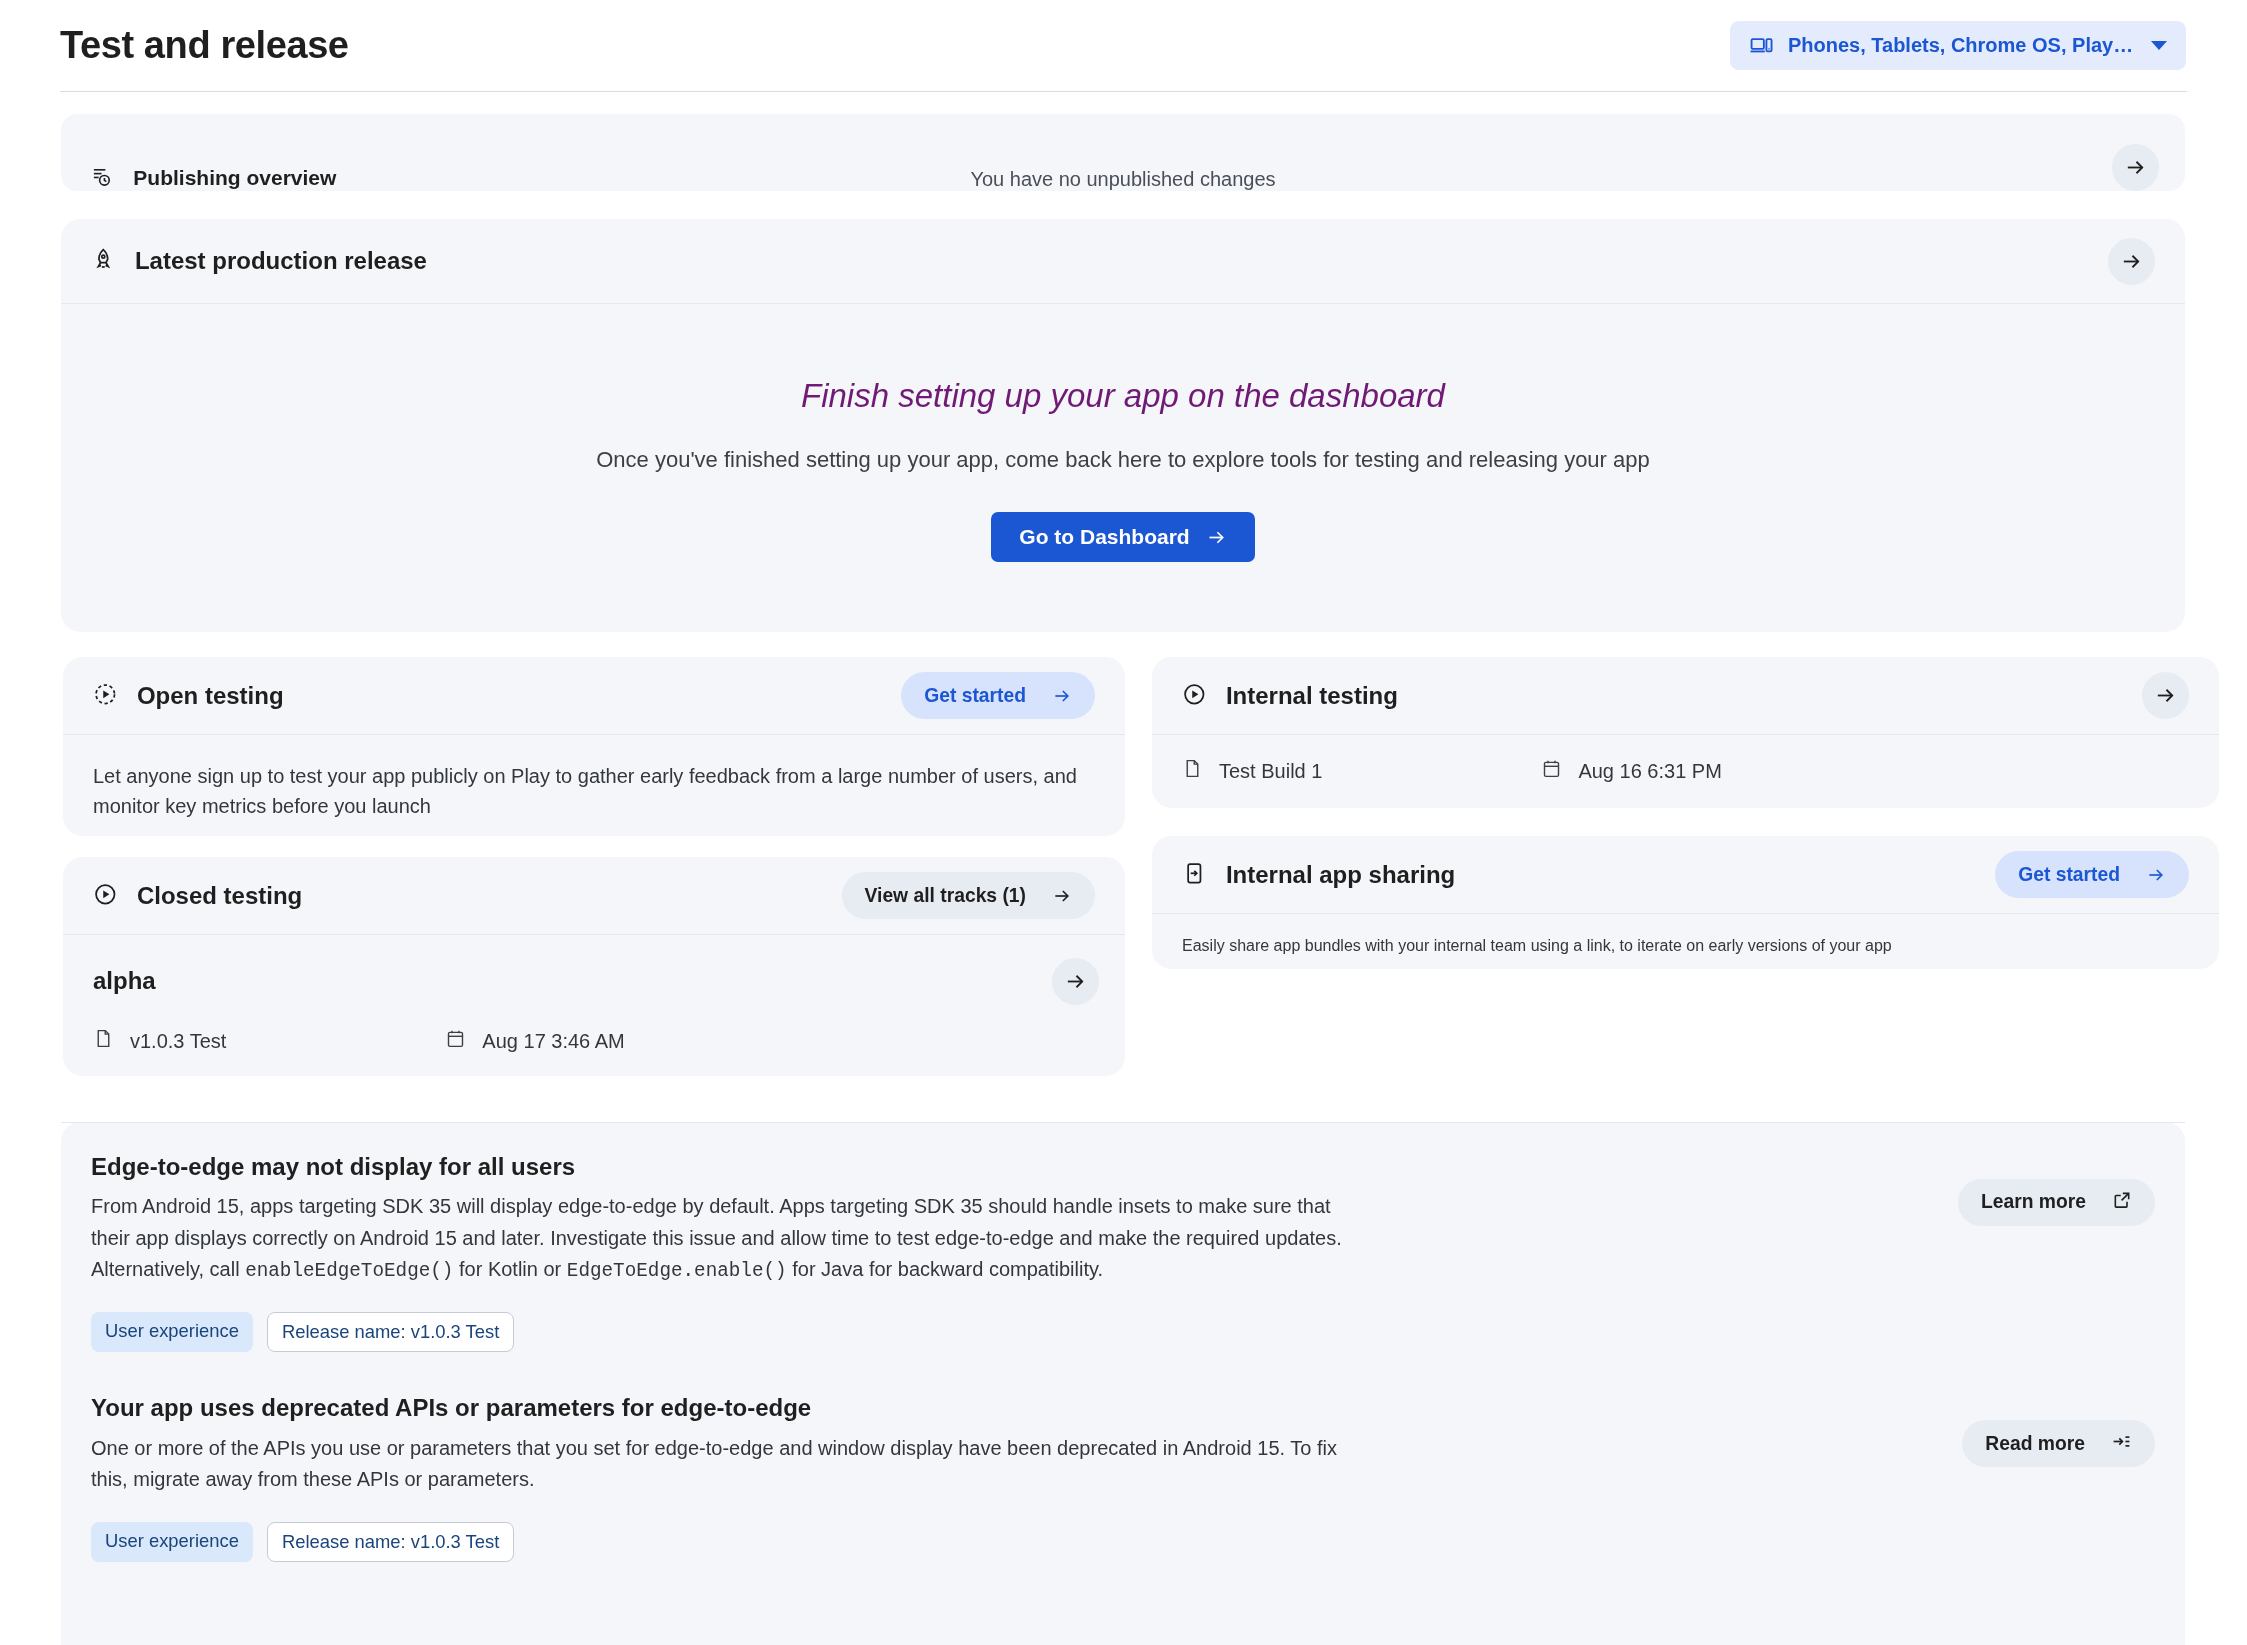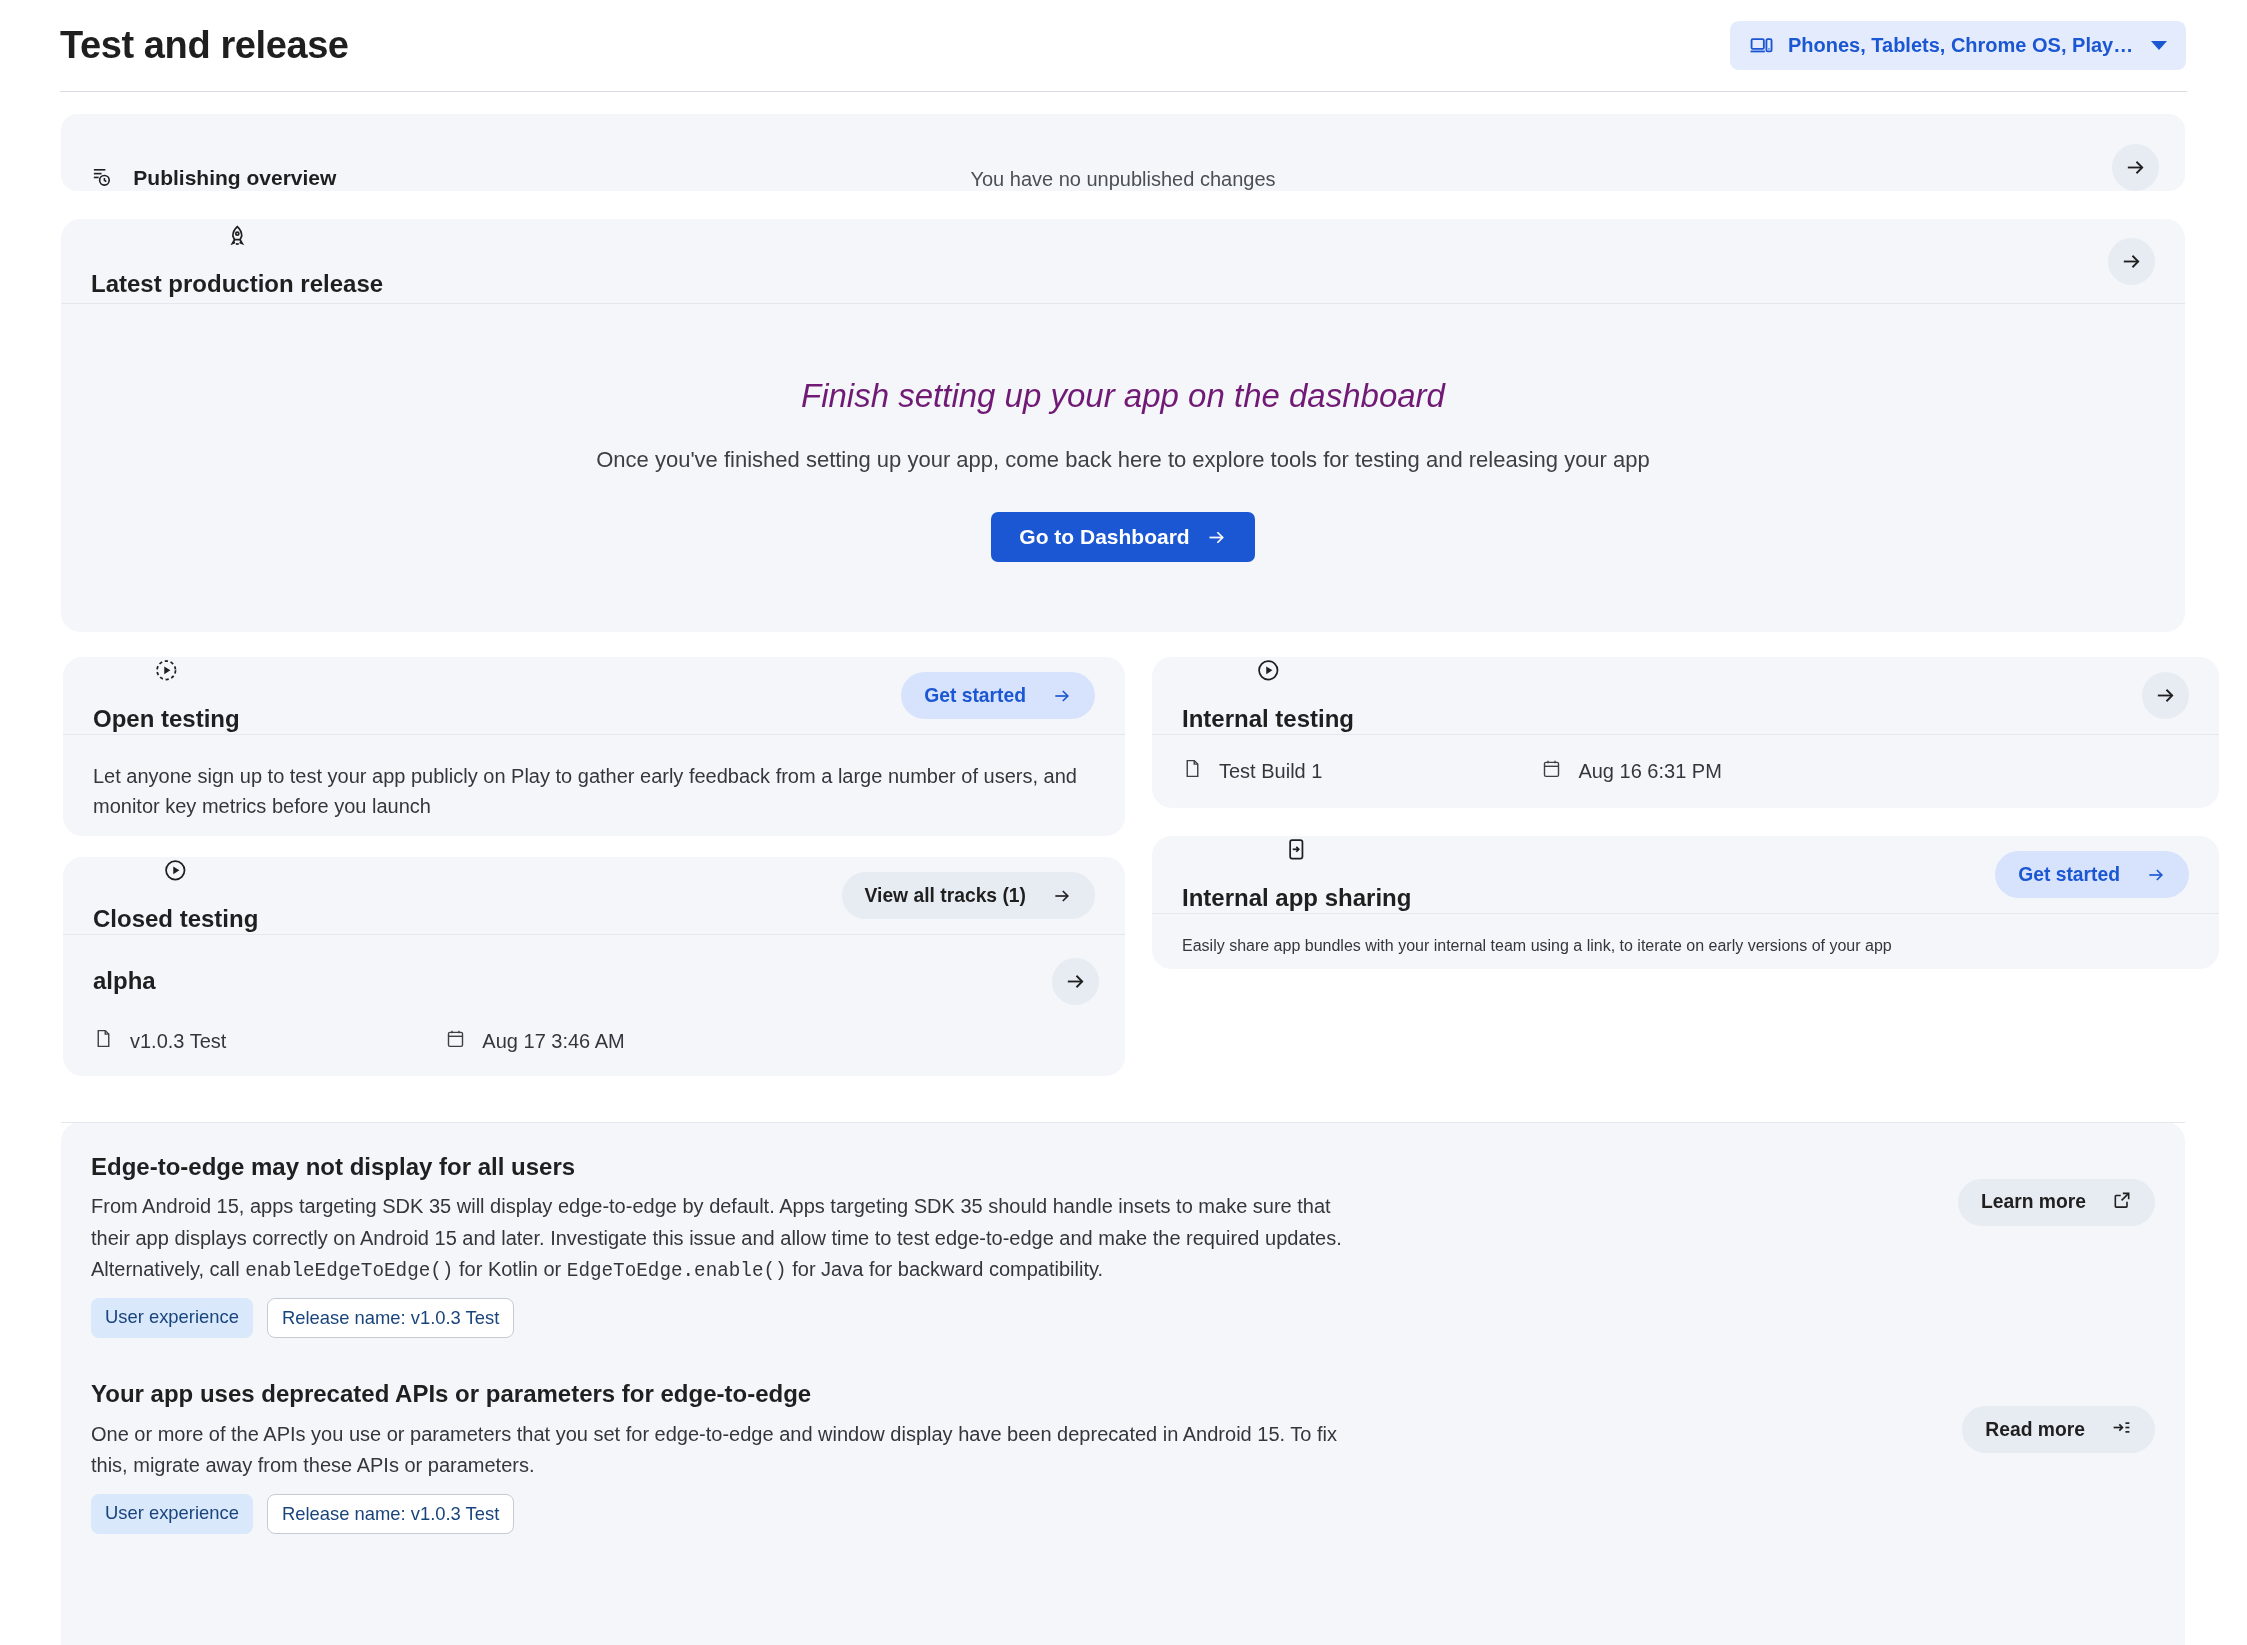--- a/index.html
+++ b/index.html
@@ -58,21 +58,21 @@
     border-radius: 19.3px;
   }
   .card-head {
     display: flex;
     align-items: center;
     justify-content: space-between;
     padding: 0 30px 0 30px;
     height: 77px;
   }
   .card-head-left {
-    display: flex; align-items: center; gap: 19.3px; flex-direction: column;
+    display: flex; align-items: center; gap: 19.3px;
   }
   .card-title {
     font-size: 24px; font-weight: 700; color: #1f1f1f;
   }
   .hsep { height: 0.9px; background: #e4e8ee; }
 
   .round-btn {
     width: 47px; height: 47px; border-radius: 50%;
     background: #e7ebf2;
     display: flex; align-items: center; justify-content: center;
@@ -182,21 +182,21 @@
   .ri-text { flex: 1; max-width: 1255px; }
   .ri-title { font-size: 24px; font-weight: 700; color: #1f1f1f; }
   .ri-desc {
     margin-top: 10.5px;
     font-size: 20px; line-height: 1.57; color: #33373d;
   }
   code {
     font-family: "Liberation Mono", monospace;
     font-size: 19.3px;
   }
-  .chips { display: flex; gap: 14px; margin-top: 12px; }
+  .chips { display: flex; gap: 14px; margin-top: 26px; }
   .chip {
     font-size: 18.4px; border-radius: 8px;
     padding: 8px 14px; color: #19447c;
   }
   .chip.filled { background: #d9e8fb; }
   .chip.outline { background: #ffffff; border: 0.9px solid #c6cbd3; }
   .ri-action { margin-left: auto; padding-top: 26px; }
 </style>
 </head>
 <body>

